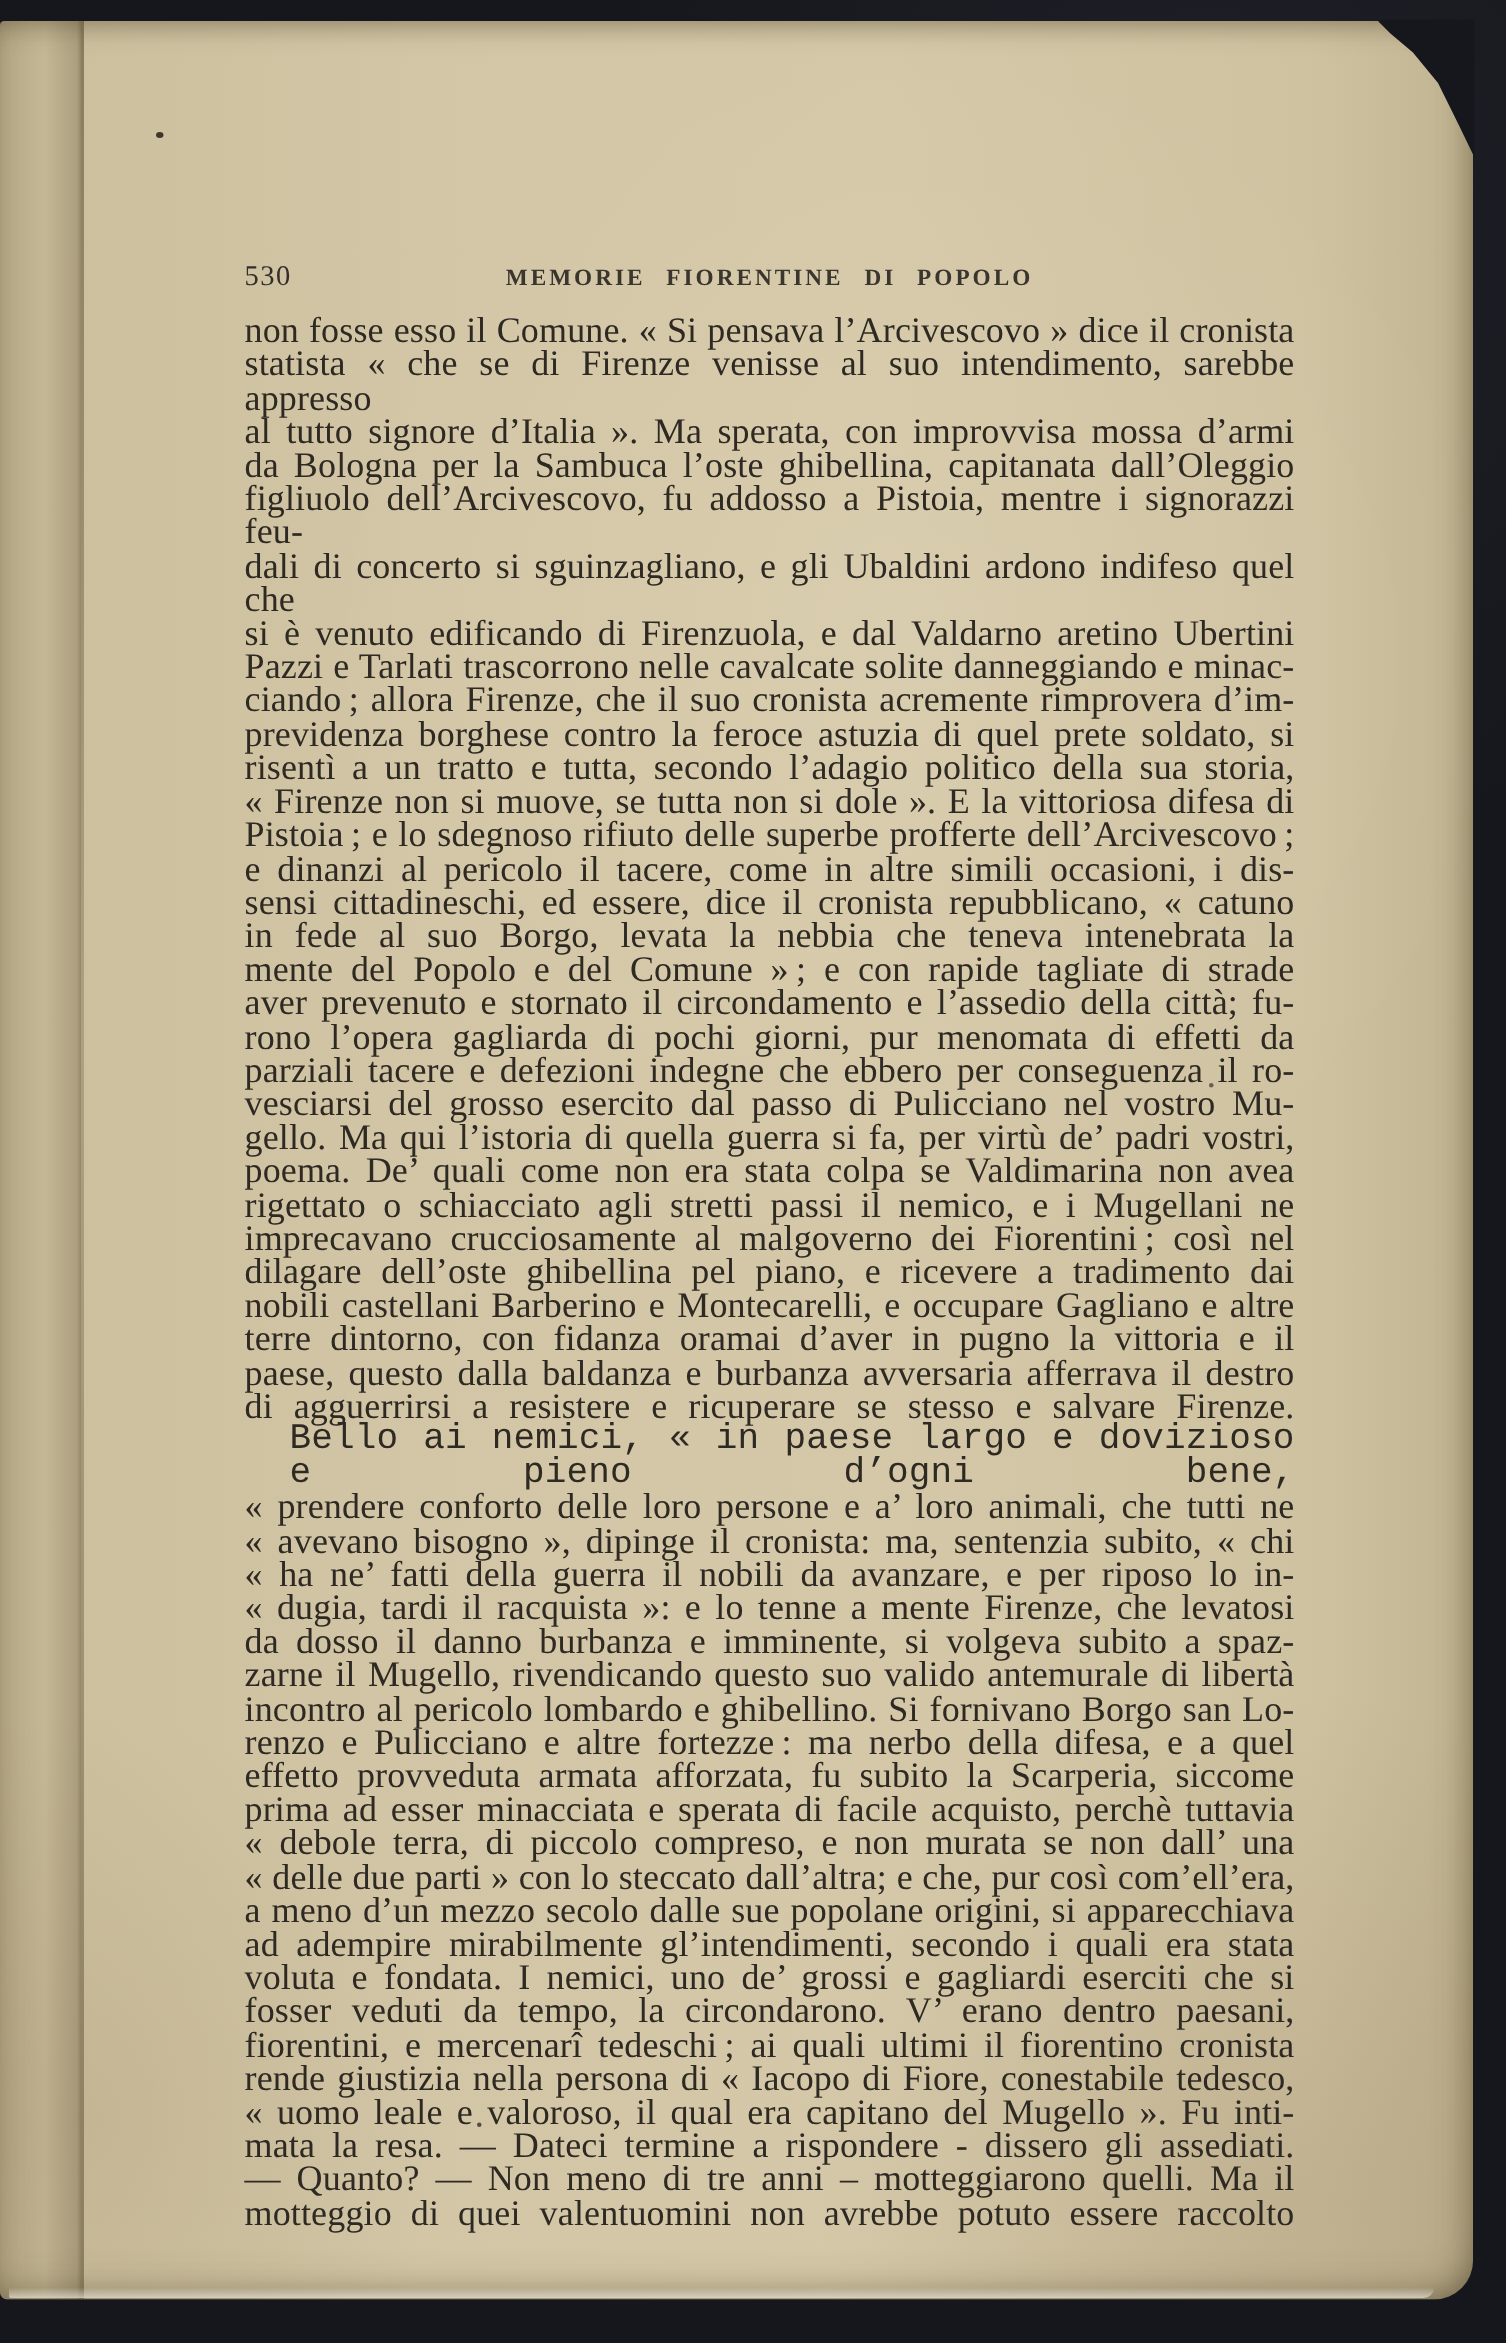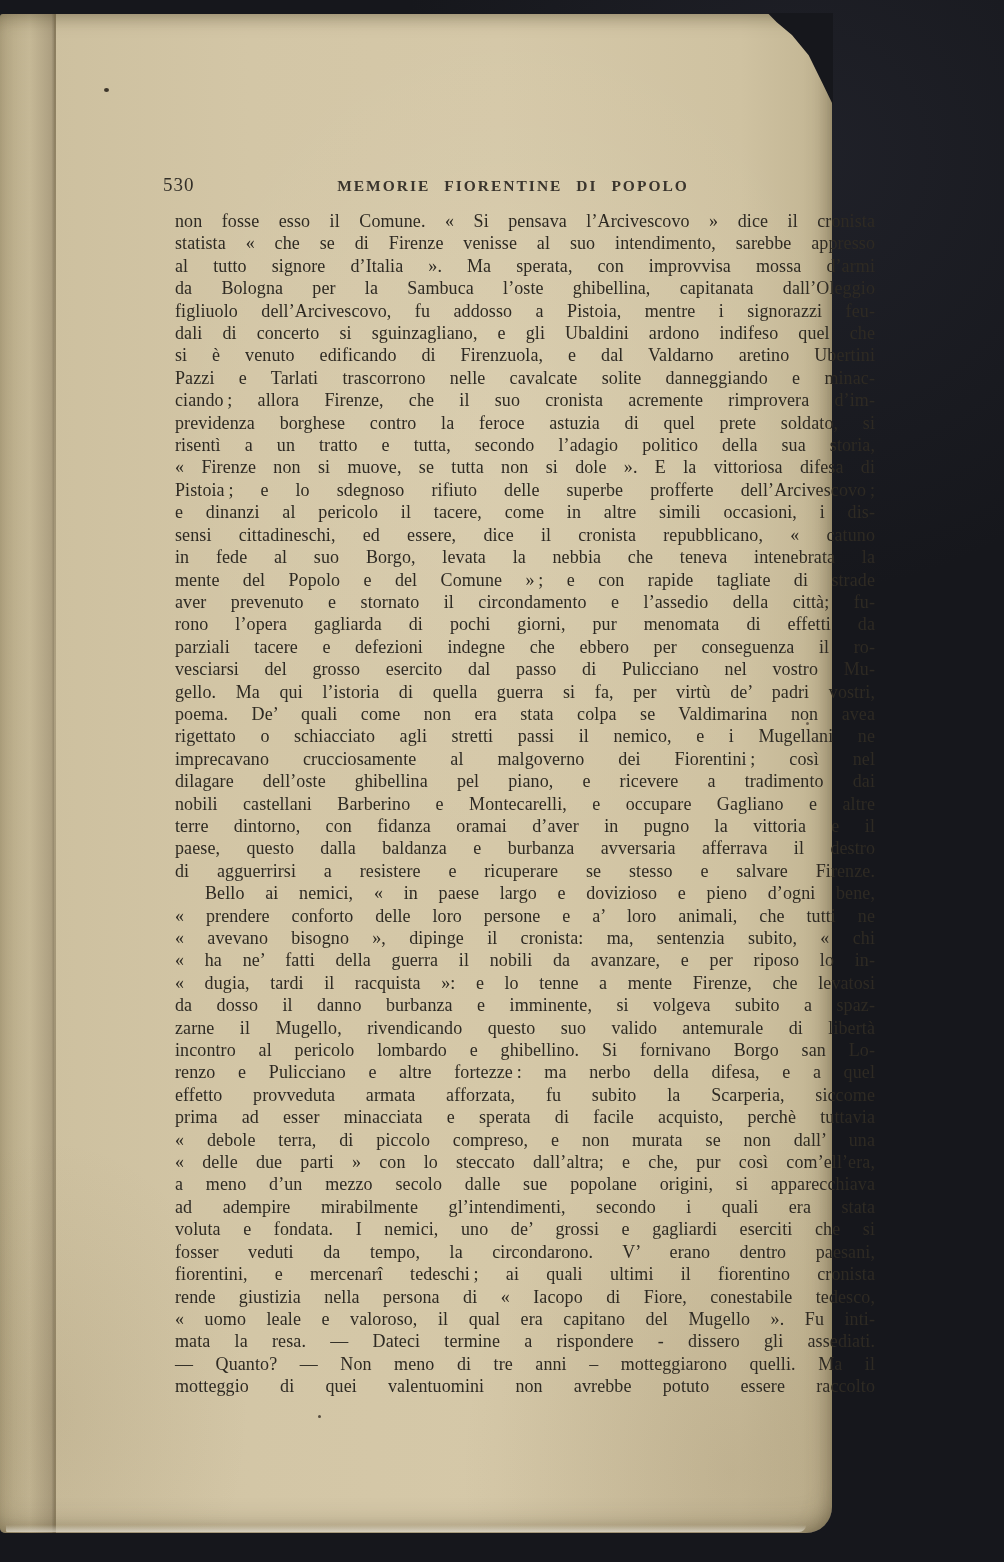--- a/index.html
+++ b/index.html
@@ -6,21 +6,21 @@
   body {
     width: 1004px; height: 1562px;
     position: relative; overflow: hidden;
     background:
       radial-gradient(ellipse 60% 40% at 80% 10%, rgba(60,62,78,.25), rgba(0,0,0,0) 70%),
       #16171c;
     font-family: "Liberation Serif", "DejaVu Serif", serif;
   }
 
   .paper {
-    position: absolute; left: 0; top: 14px; width: 832px; height: 1519px;
+    position: absolute; left: 0; top: 14px; width: 982px; height: 1519px;
     background:
       radial-gradient(ellipse 60% 40% at 62% 28%, rgba(255,252,238,.10), rgba(255,252,238,0) 70%),
       radial-gradient(ellipse 50% 35% at 88% 96%, rgba(110,90,55,.16), rgba(110,90,55,0) 65%),
       radial-gradient(ellipse 40% 30% at 6% 92%, rgba(110,90,55,.10), rgba(110,90,55,0) 60%),
       linear-gradient(90deg, #c5b894 0, #cdc09f 5.5%, #d3c6a6 30%, #d5c8a8 60%, #cfc2a1 89%, #c2b593 99%);
     border-radius: 3px 8px 26px 5px;
     box-shadow:
       inset 0 12px 20px -12px rgba(70,60,35,.55),
       inset -14px 0 26px -14px rgba(70,60,35,.45),
       inset 0 -18px 28px -16px rgba(70,60,35,.5);
@@ -62,28 +62,28 @@
     font-size: 19px; letter-spacing: 1px; color: #332f28;
   }
   .running-title {
     display: block; text-align: center; padding-top: 3px;
     font-size: 15.5px; letter-spacing: 2px; word-spacing: 8px;
     color: #3a352d;
     font-weight: bold;
   }
 
   .text-block {
-    position: absolute; left: 175px; top: 196px; width: 700px;
-    color: #2e2a23; font-size: 18px; line-height: 22.4px;
+    position: absolute; left: 163px; top: 196px; width: 700px;
+    color: #2e2a23; font-size: 24px; line-height: 22.4px;
   }
   .line {
     text-align: justify; text-align-last: justify; text-justify: inter-word;
     letter-spacing: 0.1px;
   }
-  .line.indent { padding-left: 30px; }
+  .line.indent { padding-left: 30px; font-family: Liberation Mono, monospace; }
 </style>
 </head>
 <body>
 
 <div class="paper">
   <div class="gutter"></div>
   <div class="crease"></div>
 
   <div class="speck s1"></div>
   <div class="speck s2"></div>

